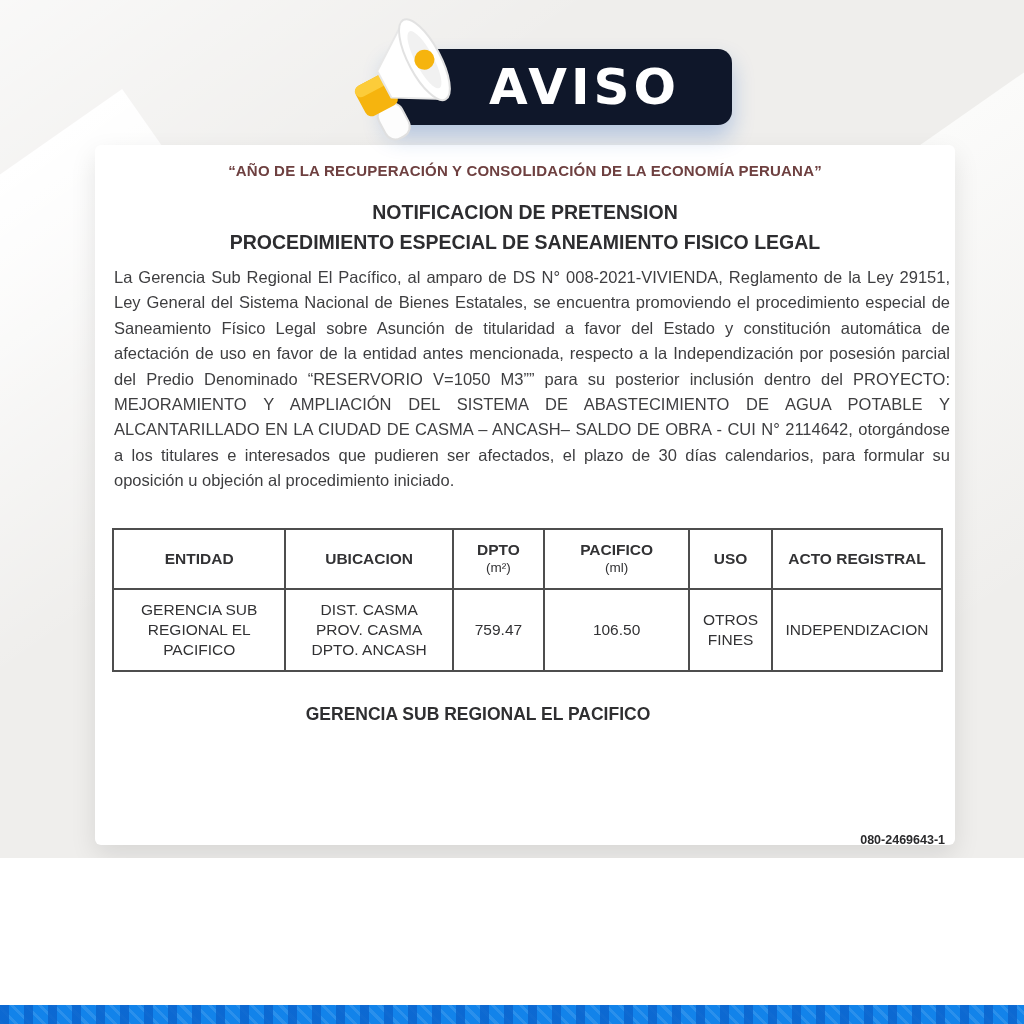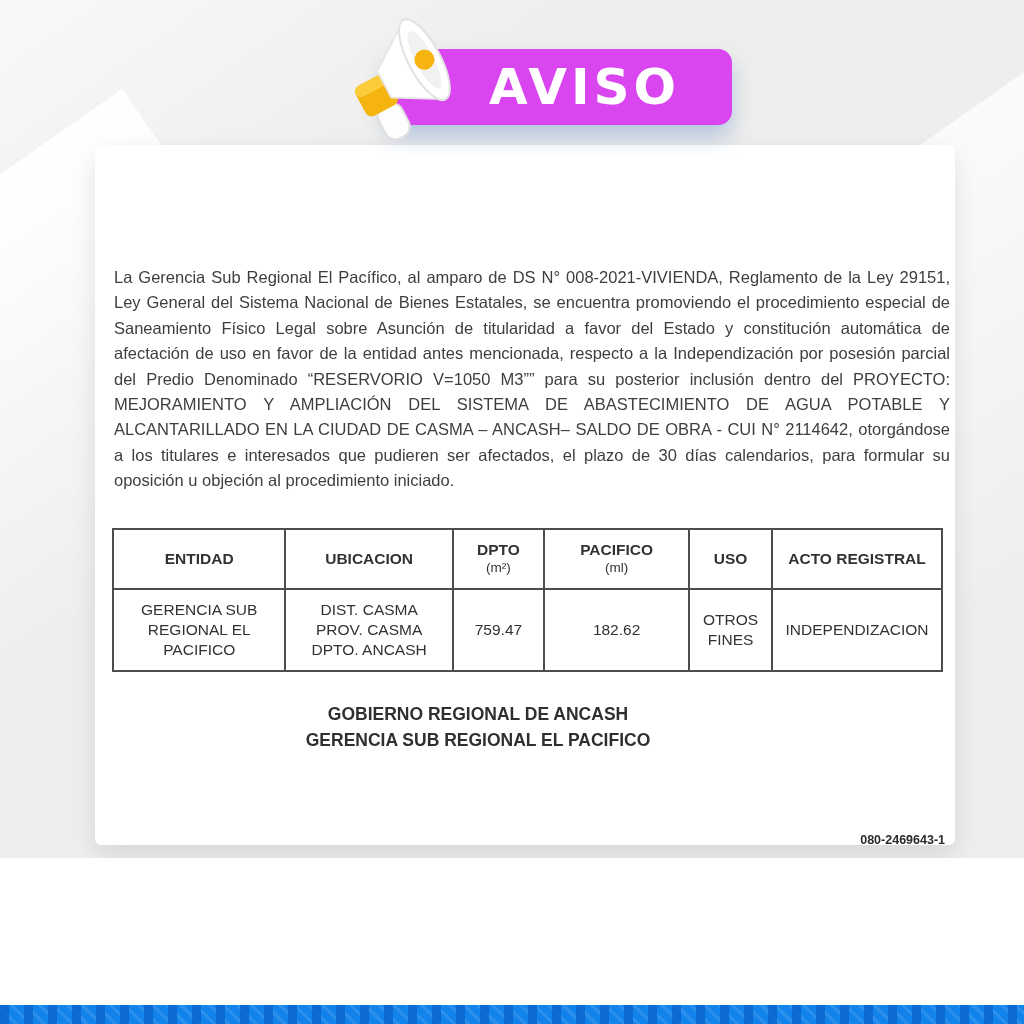--- a/index.html
+++ b/index.html
@@ -13,21 +13,21 @@
   .ribbon.r1{left:-250px;top:-380px;width:1100px;height:640px;transform:rotate(-35deg);
     background:linear-gradient(180deg,#ffffff 0%,rgba(255,255,255,0) 85%);}
   .ribbon.r2{left:-420px;top:260px;width:760px;height:520px;transform:rotate(-35deg);
     background:linear-gradient(180deg,#ffffff 0%,rgba(255,255,255,0) 80%);}
   .ribbon.r3{left:620px;top:130px;width:820px;height:560px;transform:rotate(-35deg);
     background:linear-gradient(180deg,#fbfbfa 0%,rgba(255,255,255,0) 75%);}
 
   
   .banner{
     position:absolute;left:385px;top:49px;width:347px;height:76px;
-    background:#d946ef;border-radius:14px;z-index:3;
+    background:#0f172a;border-radius:14px;z-index:3;
     display:flex;align-items:center;justify-content:center;
     box-shadow:0 12px 22px rgba(24,90,190,.28);
   }
   .banner-title{
     color:#ffffff;font-family:"DejaVu Sans", sans-serif;font-weight:bold;
     font-size:50px;letter-spacing:4px;padding-left:52px;line-height:1;
   }
   .megaphone{position:absolute;left:312px;top:6px;width:172px;height:140px;z-index:4;}
 
   
@@ -94,20 +94,25 @@
     <rect x="24" y="60" width="36" height="34" rx="7" fill="#f6b40e"></rect>
     <rect x="24" y="60" width="36" height="12" rx="6" fill="#fccc3a"></rect>
     <path d="M54 56 L100 24 L100 112 L54 86 Z" fill="#ffffff" stroke="#e8e8e8" stroke-width="2"></path>
     <ellipse cx="101" cy="68" rx="16" ry="45" fill="#ffffff" stroke="#e2e2e2" stroke-width="2"></ellipse>
     <ellipse cx="101" cy="68" rx="9" ry="32" fill="#f1f1f1"></ellipse>
     <circle cx="101" cy="68" r="10" fill="#f6b40e"></circle>
   </g>
 </svg>
 
 <div class="card">
+  <div class="quote">“AÑO DE LA RECUPERACIÓN Y CONSOLIDACIÓN DE LA ECONOMÍA PERUANA”</div>
+  <div class="title-block">
+    <div>NOTIFICACION DE PRETENSION</div>
+    <div>PROCEDIMIENTO ESPECIAL DE SANEAMIENTO FISICO LEGAL</div>
+  </div>
   <div class="body-par">La Gerencia Sub Regional El Pacífico, al amparo de DS N° 008-2021-VIVIENDA, Reglamento de la Ley 29151, Ley General del Sistema Nacional de Bienes Estatales, se encuentra promoviendo el procedimiento especial de Saneamiento Físico Legal sobre Asunción de titularidad a favor del Estado y constitución automática de afectación de uso en favor de la entidad antes mencionada, respecto a la Independización por posesión parcial del Predio Denominado “RESERVORIO V=1050 M3”” para su posterior inclusión dentro del PROYECTO: MEJORAMIENTO Y AMPLIACIÓN DEL SISTEMA DE ABASTECIMIENTO DE AGUA POTABLE Y ALCANTARILLADO EN LA CIUDAD DE CASMA – ANCASH– SALDO DE OBRA - CUI N° 2114642, otorgándose a los titulares e interesados que pudieren ser afectados, el plazo de 30 días calendarios, para formular su oposición u objeción al procedimiento iniciado.</div>
 
   <table class="ntable">
     <colgroup>
       <col class="col-entidad">
         <col class="col-ubicacion">
         <col class="col-area">
       <col class="col-perimetro">
         <col class="col-uso">
         <col class="col-acto">
@@ -122,29 +127,28 @@
         <th><span>ACTO REGISTRAL</span><span class="th-unit"></span></th>
       </tr>
     </thead>
     <tbody>
       <tr>
         <td>GERENCIA SUB REGIONAL EL PACIFICO</td>
         <td class="cell-pre">DIST. CASMA
 PROV. CASMA
 DPTO. ANCASH</td>
         <td>759.47</td>
-        <td>182.62</td>
+        <td>106.50</td>
         <td>OTROS FINES</td>
         <td>INDEPENDIZACION</td>
       </tr>
     </tbody>
   </table>
 
   <div class="signature">
-    <div>GOBIERNO REGIONAL DE ANCASH</div>
     <div>GERENCIA SUB REGIONAL EL PACIFICO</div>
   </div>
   <div class="refnum">080-2469643-1</div>
 </div>
 
 <div class="footer-band">
   
 
   
 

